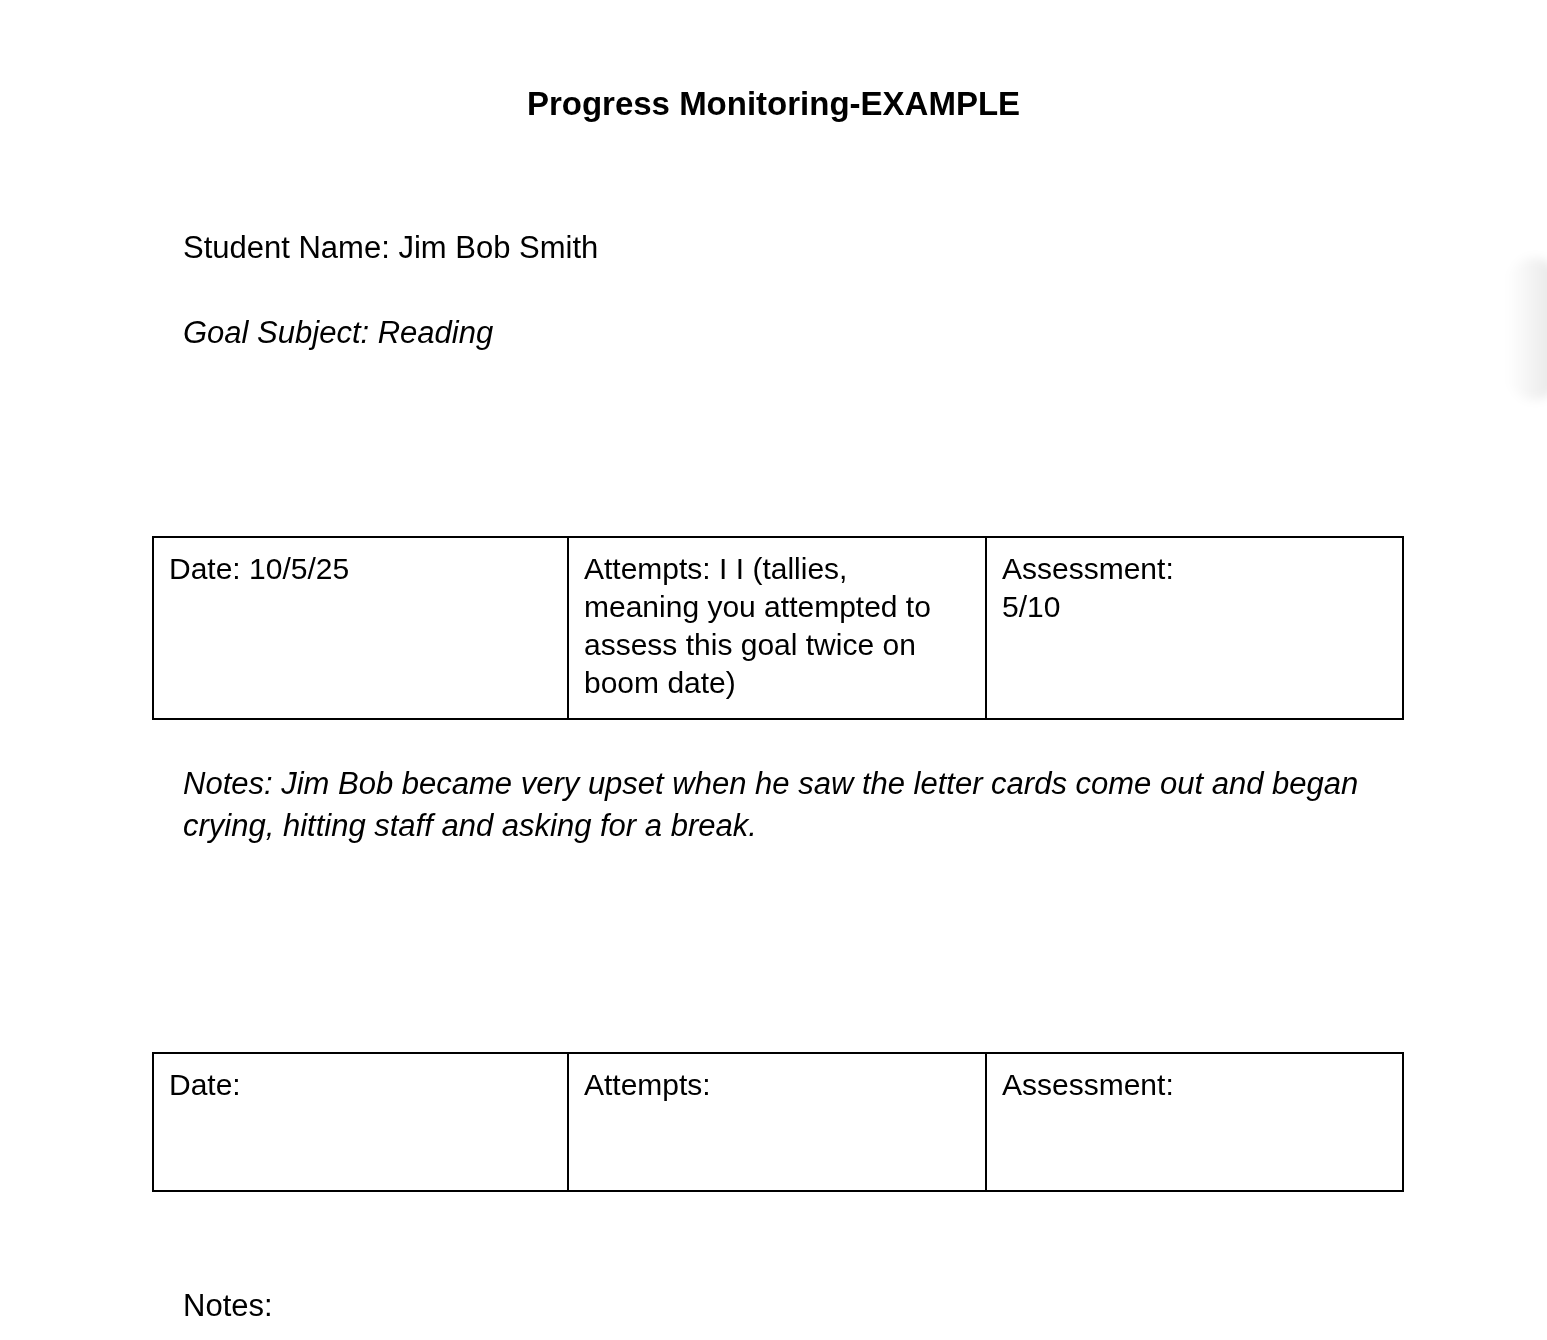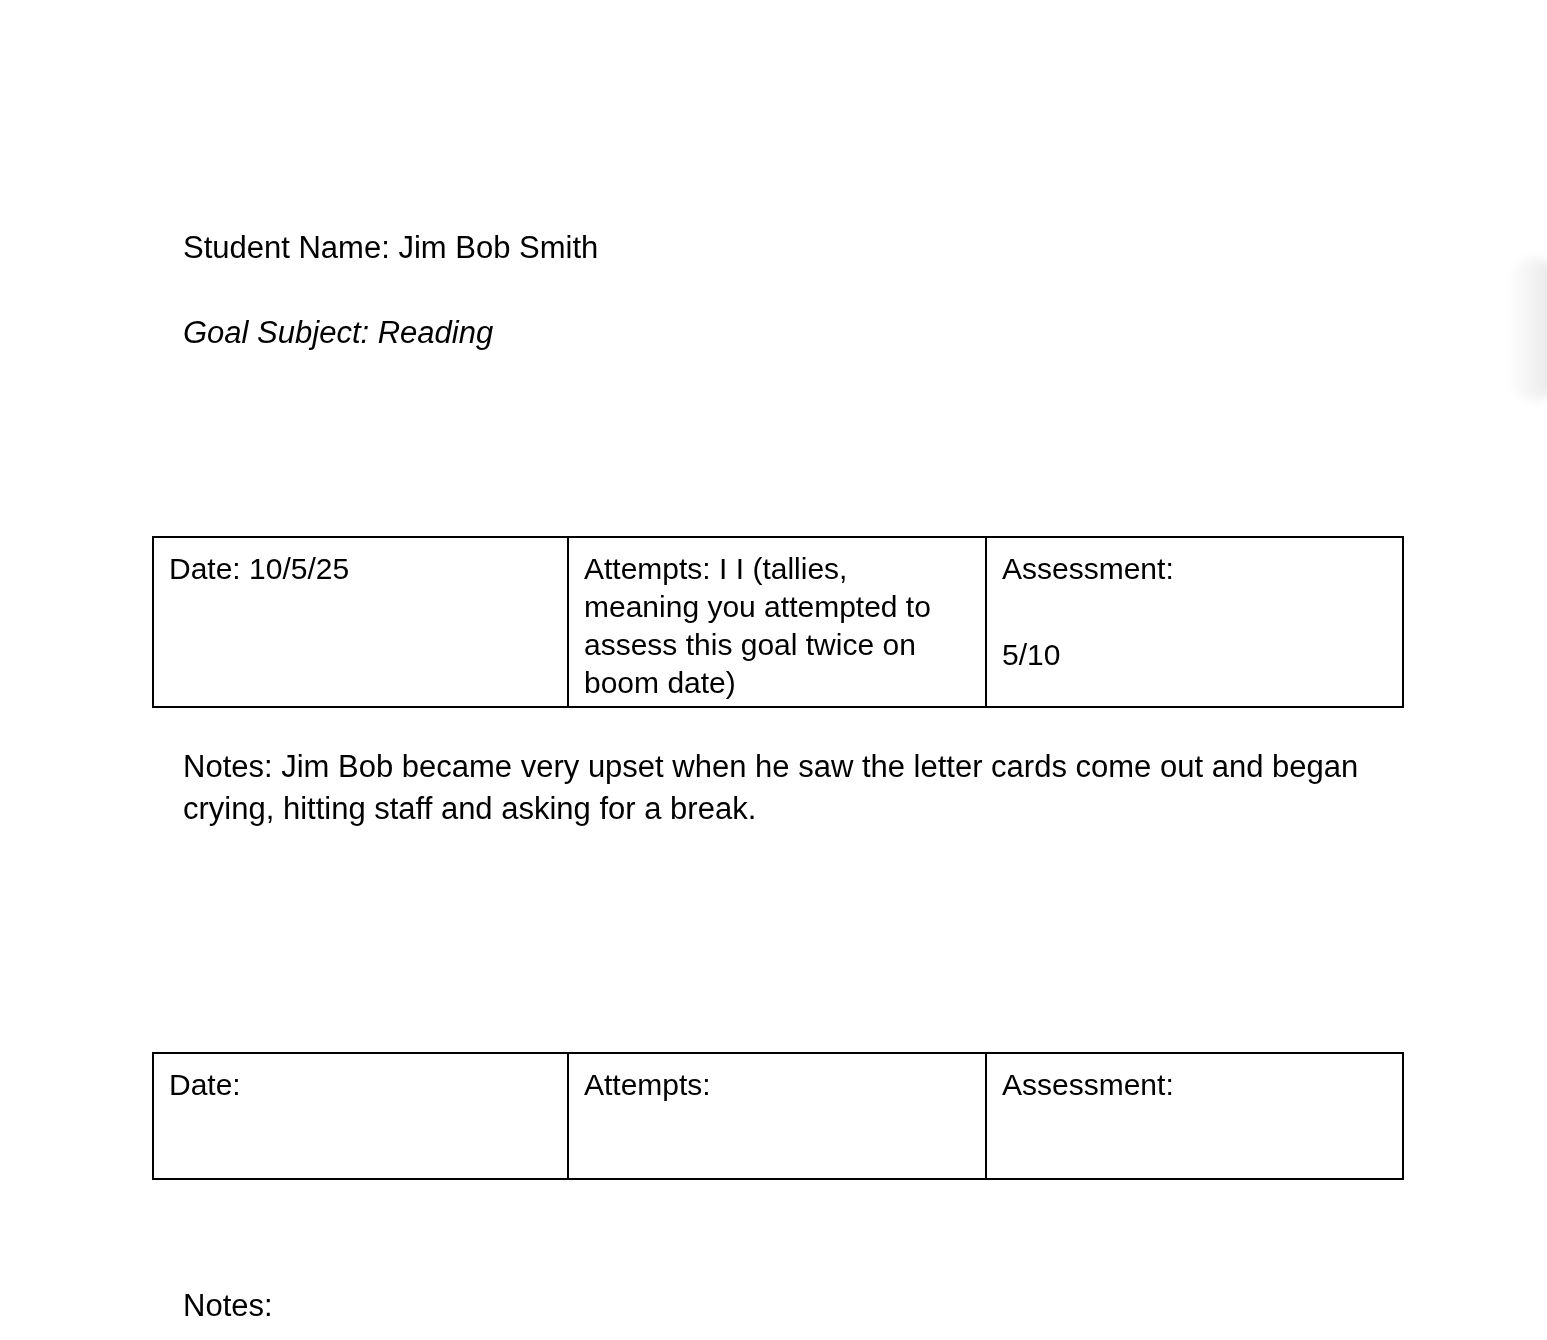--- a/index.html
+++ b/index.html
@@ -16,53 +16,54 @@
     text-align:center;
     font-size:33px;font-weight:700;line-height:1.2;
   }
   .line{
     position:absolute;left:152px;
     font-size:31px;line-height:42px;margin-left:31px;
   }
   .student-line{top:196px;}
   .subject-line{top:281px;font-style:italic;}
   .goal-line{top:366px;width:1200px;}
-  .notes-line{top:715px;width:1275px;}
+  .notes-line{top:732px;width:1275px;font-style:italic;}
   .during-line{top:840px;width:1285px;}
   .blank-notes-line{top:1254px;}
   table.doc-table{
     position:absolute;left:152px;
     border-collapse:collapse;table-layout:fixed;
     width:1250px;
     font-size:30px;line-height:38px;
   }
   table.doc-table td{
     border:2px solid #000000;
     vertical-align:top;
-    padding:12px 17px 4px 15px;
+    padding:12px 17px 16px 15px;
   }
   .table-entry{top:536px;}
   .table-blank{top:1052px;}
   .table-blank td{height:108px;}
-  .cell-value-block{display:block;margin-top:48px;}
+  .cell-value-block{display:block;}
   .edge-shadow{
     position:absolute;
     top:258px;right:-14px;
     width:54px;height:142px;
     border-radius:28px;
     background:linear-gradient(to left, rgba(0,0,0,0.10), rgba(0,0,0,0));
     filter:blur(5px);
     pointer-events:none;
   }
 </style>
 </head>
 <body>
 
 <div class="page">
 
+  <div class="doc-title">Progress Monitoring-EXAMPLE</div>
 
   <p class="line student-line"><span>Student Name:</span> <span>Jim Bob Smith</span></p>
 
   <p class="line subject-line"><span>Goal Subject:</span> <span>Reading</span></p>
 
 
   <table class="doc-table table-entry">
     <colgroup>
         <col style="width:415px">
         <col style="width:418px">

